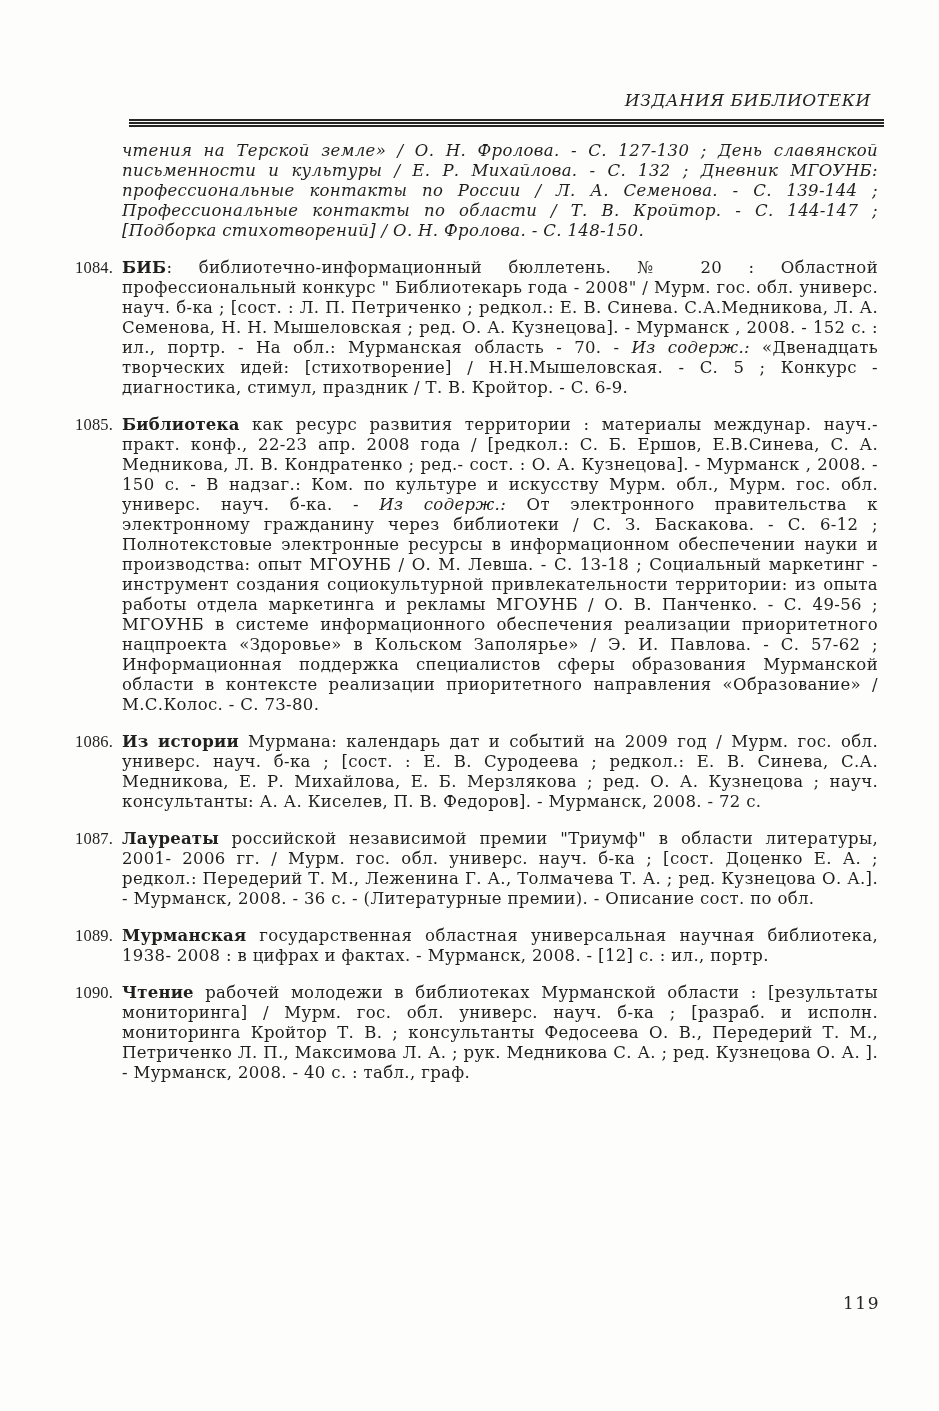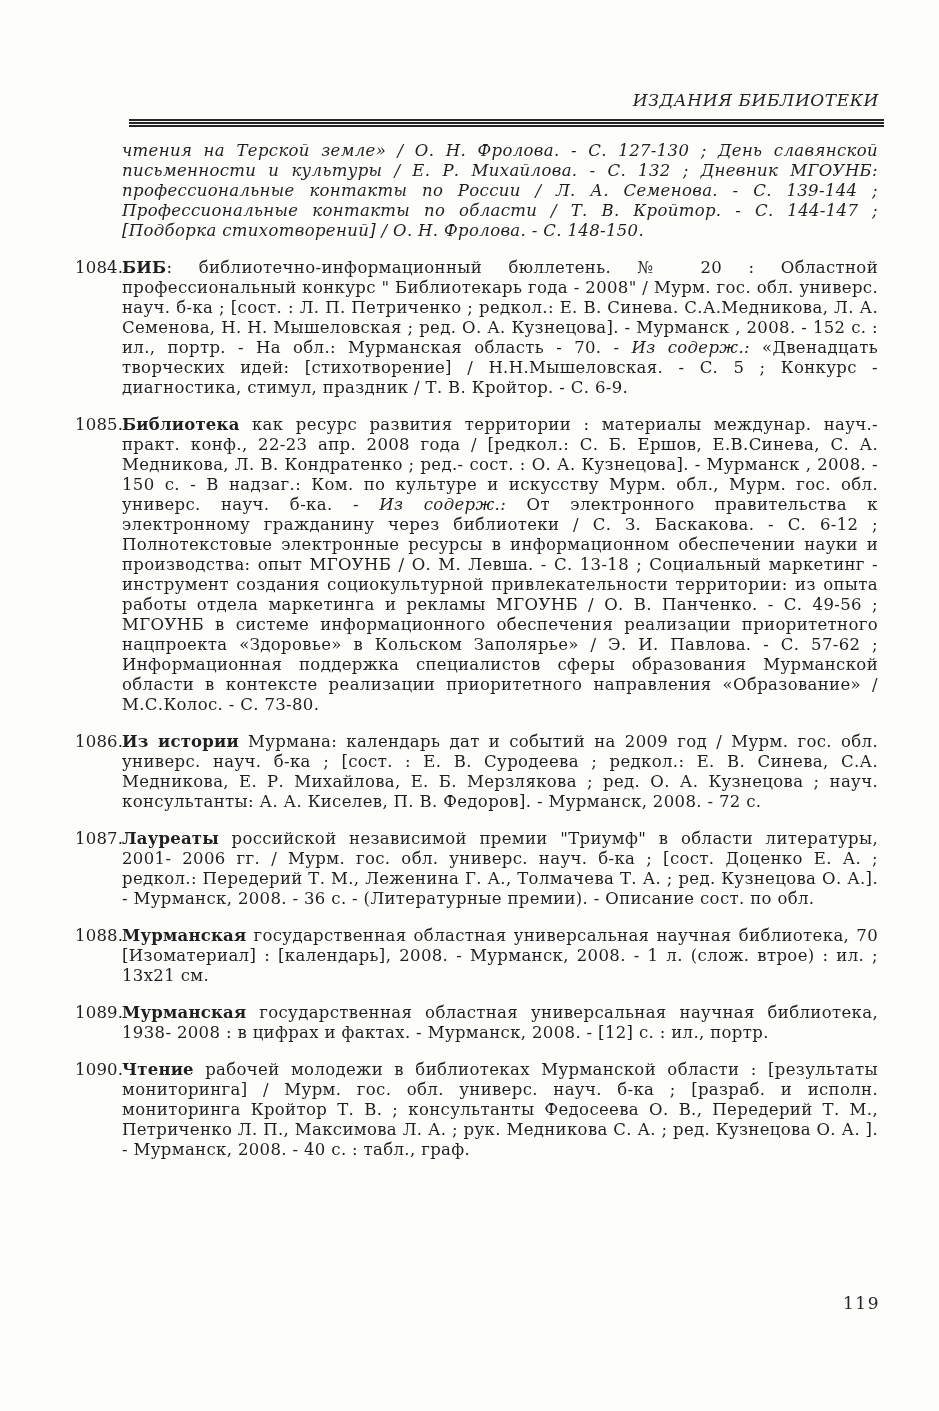--- a/index.html
+++ b/index.html
@@ -15,21 +15,21 @@
     font-family: "DejaVu Serif", "Liberation Serif", serif;
     overflow: hidden;
   }
   .page {
     position: absolute;
     inset: 0;
   }
   .running-header {
     position: absolute;
     top: 90px;
-    right: 60px;
+    right: 68px;
     font-size: 17px;
     font-style: italic;
     letter-spacing: 0.6px;
     color: #222;
     white-space: nowrap;
   }
   .header-rule {
     position: absolute;
     top: 119px;
     left: 129px;
@@ -62,20 +62,21 @@
   .entry {
     padding-left: 47px;
     text-indent: -47px;
     margin: 0 0 17px 0;
   }
   .entry-number {
     display: inline-block;
     width: 47px;
     text-indent: 0;
     letter-spacing: 0.2px;
+    font-family: Liberation Serif, serif;
   }
   .seg-b {
     font-weight: bold;
     letter-spacing: 0.2px;
   }
   .seg-bi {
     font-weight: normal;
     font-style: italic;
   }
   .page-number {
@@ -97,21 +98,20 @@
   <div class="header-rule"></div>
 
   <div class="content">
     <p class="continuation">чтения на Терской земле» / О. Н. Фролова. - С. 127-130 ; День славянской письменности и культуры / Е. Р. Михайлова. - С. 132 ; Дневник МГОУНБ: профессиональные контакты по России / Л. А. Семенова. - С. 139-144 ; Профессиональные контакты по области / Т. В. Кройтор. - С. 144-147 ; [Подборка стихотворений] / О. Н. Фролова. - С. 148-150.</p>
 
     <div>
         <p class="entry"><span class="entry-number">1084.</span><span class="seg-b">БИБ</span><span>: библиотечно-информационный бюллетень. № 20 : Областной профессиональный конкурс " Библиотекарь года - 2008" / Мурм. гос. обл. универс. науч. б-ка ; [сост. : Л. П. Петриченко ; редкол.: Е. В. Синева. С.А.Медникова, Л. А. Семенова, Н. Н. Мышеловская ; ред. О. А. Кузнецова]. - Мурманск , 2008. - 152 с. : ил., портр. - На обл.: Мурманская область - 70. - </span><span class="seg-bi">Из содерж.:</span><span> «Двенадцать творческих идей: [стихотворение] / Н.Н.Мышеловская. - С. 5 ; Конкурс - диагностика, стимул, праздник / Т. В. Кройтор. - С. 6-9.</span></p>
         <p class="entry"><span class="entry-number">1085.</span><span class="seg-b">Библиотека</span><span> как ресурс развития территории : материалы междунар. науч.- практ. конф., 22-23 апр. 2008 года / [редкол.: С. Б. Ершов, Е.В.Синева, С. А. Медникова, Л. В. Кондратенко ; ред.- сост. : О. А. Кузнецова]. - Мурманск , 2008. - 150 с. - В надзаг.: Ком. по культуре и искусству Мурм. обл., Мурм. гос. обл. универс. науч. б-ка. - </span><span class="seg-bi">Из содерж.:</span><span> От электронного правительства к электронному гражданину через библиотеки / С. З. Баскакова. - С. 6-12 ; Полнотекстовые электронные ресурсы в информационном обеспечении науки и производства: опыт МГОУНБ / О. М. Левша. - С. 13-18 ; Социальный маркетинг - инструмент создания социокультурной привлекательности территории: из опыта работы отдела маркетинга и рекламы МГОУНБ / О. В. Панченко. - С. 49-56 ; МГОУНБ в системе информационного обеспечения реализации приоритетного нацпроекта «Здоровье» в Кольском Заполярье» / Э. И. Павлова. - С. 57-62 ; Информационная поддержка специалистов сферы образования Мурманской области в контексте реализации приоритетного направления «Образование» / М.С.Колос. - С. 73-80.</span></p>
         <p class="entry"><span class="entry-number">1086.</span><span class="seg-b">Из истории</span><span> Мурмана: календарь дат и событий на 2009 год / Мурм. гос. обл. универс. науч. б-ка ; [сост. : Е. В. Суродеева ; редкол.: Е. В. Синева, С.А. Медникова, Е. Р. Михайлова, Е. Б. Мерзлякова ; ред. О. А. Кузнецова ; науч. консультанты: А. А. Киселев, П. В. Федоров]. - Мурманск, 2008. - 72 с.</span></p>
         <p class="entry"><span class="entry-number">1087.</span><span class="seg-b">Лауреаты</span><span> российской независимой премии "Триумф" в области литературы, 2001- 2006 гг. / Мурм. гос. обл. универс. науч. б-ка ; [сост. Доценко Е. А. ; редкол.: Передерий Т. М., Леженина Г. А., Толмачева Т. А. ; ред. Кузнецова О. А.]. - Мурманск, 2008. - 36 с. - (Литературные премии). - Описание сост. по обл.</span></p>
-        <p class="entry"><span class="entry-number">1088.</span><span class="seg-b">Мурманская</span><span> государственная областная универсальная научная библиотека, 70 [Изоматериал] : [календарь], 2008. - Мурманск, 2008. - 1 л. (слож. втрое) : ил. ; 13х21 см.</span></p>
         <p class="entry"><span class="entry-number">1089.</span><span class="seg-b">Мурманская</span><span> государственная областная универсальная научная библиотека, 1938- 2008 : в цифрах и фактах. - Мурманск, 2008. - [12] с. : ил., портр.</span></p>
         <p class="entry"><span class="entry-number">1090.</span><span class="seg-b">Чтение</span><span> рабочей молодежи в библиотеках Мурманской области : [результаты мониторинга] / Мурм. гос. обл. универс. науч. б-ка ; [разраб. и исполн. мониторинга Кройтор Т. В. ; консультанты Федосеева О. В., Передерий Т. М., Петриченко Л. П., Максимова Л. А. ; рук. Медникова С. А. ; ред. Кузнецова О. А. ]. - Мурманск, 2008. - 40 с. : табл., граф.</span></p>
       </div>
   </div>
 
   <div class="page-number">119</div>
 
 </div>
 
 </body></html>

